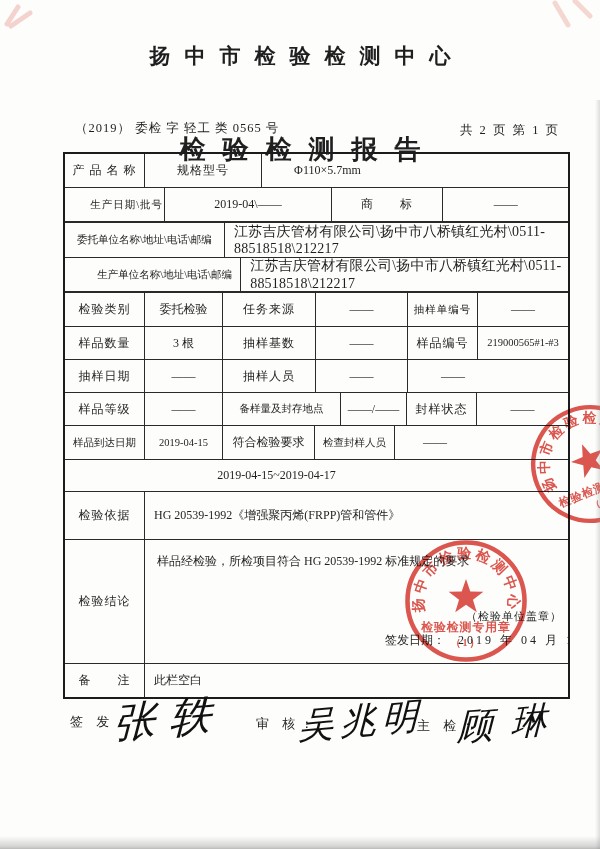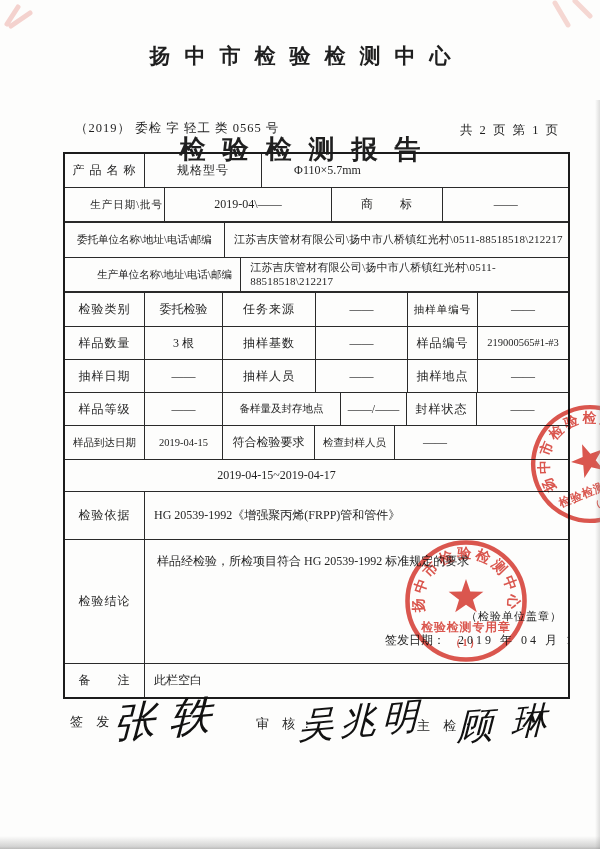--- a/index.html
+++ b/index.html
@@ -29,21 +29,21 @@
   .tr.thick{border-bottom-width:2px;padding-left:24px;}
   .tr:last-child{border-bottom:none;}
   .td{
     box-sizing:border-box;border-right:1px solid #2a2a2a;
     display:flex;align-items:center;justify-content:center;
     text-align:center;overflow:hidden;line-height:1.25;
   }
   .td:last-child{border-right:none;}
   .td.left{justify-content:flex-start;text-align:left;padding-left:9px;padding-right:4px;}
   .td.small{font-size:10.5px;}
-  .td.addr{font-size:11px;letter-spacing:0.2px;}
+  .td.addr{font-size:14px;letter-spacing:0.2px;}
   .lbl{letter-spacing:1px;}
   .rel{position:relative;display:block;}
   .concl-text{position:absolute;left:12px;top:14px;right:10px;text-align:left;font-size:12px;}
   .seal-note{position:absolute;right:6px;top:70px;font-size:11px;letter-spacing:1px;}
   .issue-line{position:absolute;left:240px;top:93px;font-size:12px;white-space:nowrap;}
   .issue-line .val{letter-spacing:3px;margin-left:10px;}
   
   .sign-area{position:absolute;left:63px;top:693px;right:30px;height:80px;font-size:13px;}
   .sig-label{position:absolute;letter-spacing:5px;}
   .sig-name{
@@ -124,21 +124,20 @@
       <div class="td" style="width:92px">——</div>
       <div class="td lbl" style="width:70px">样品编号</div>
       <div class="td small" style="width:90px">219000565#1-#3</div>
     </div>
 
     <div class="tr" style="height:32px">
       <div class="td lbl" style="width:80px">抽样日期</div>
       <div class="td" style="width:78px">——</div>
       <div class="td lbl" style="width:93px">抽样人员</div>
       <div class="td" style="width:92px">——</div>
-      <div class="td lbl" style="width:70px">抽样地点</div>
       <div class="td" style="width:90px">——</div>
     </div>
 
     <div class="tr" style="height:32px">
       <div class="td lbl" style="width:80px">样品等级</div>
       <div class="td" style="width:78px">——</div>
       <div class="td small" style="width:118px">备样量及封存地点</div>
       <div class="td" style="width:66px">——/——</div>
       <div class="td lbl" style="width:70px">封样状态</div>
       <div class="td" style="width:91px">——</div>

